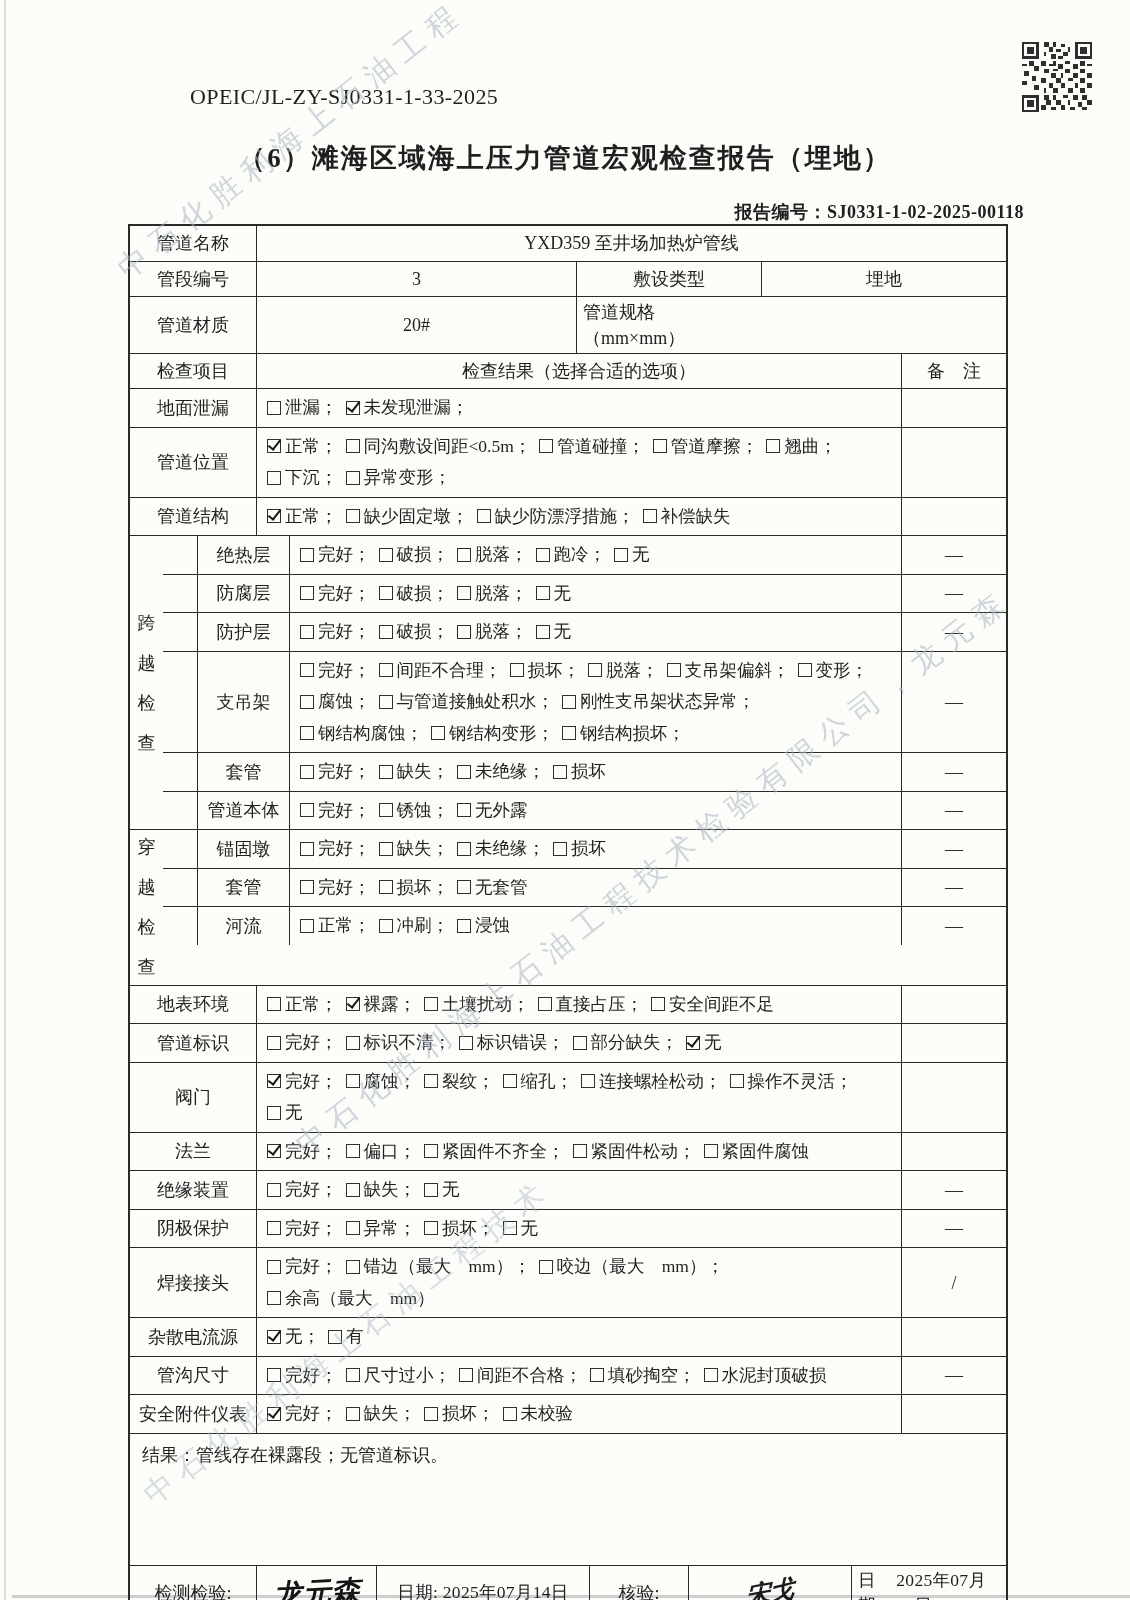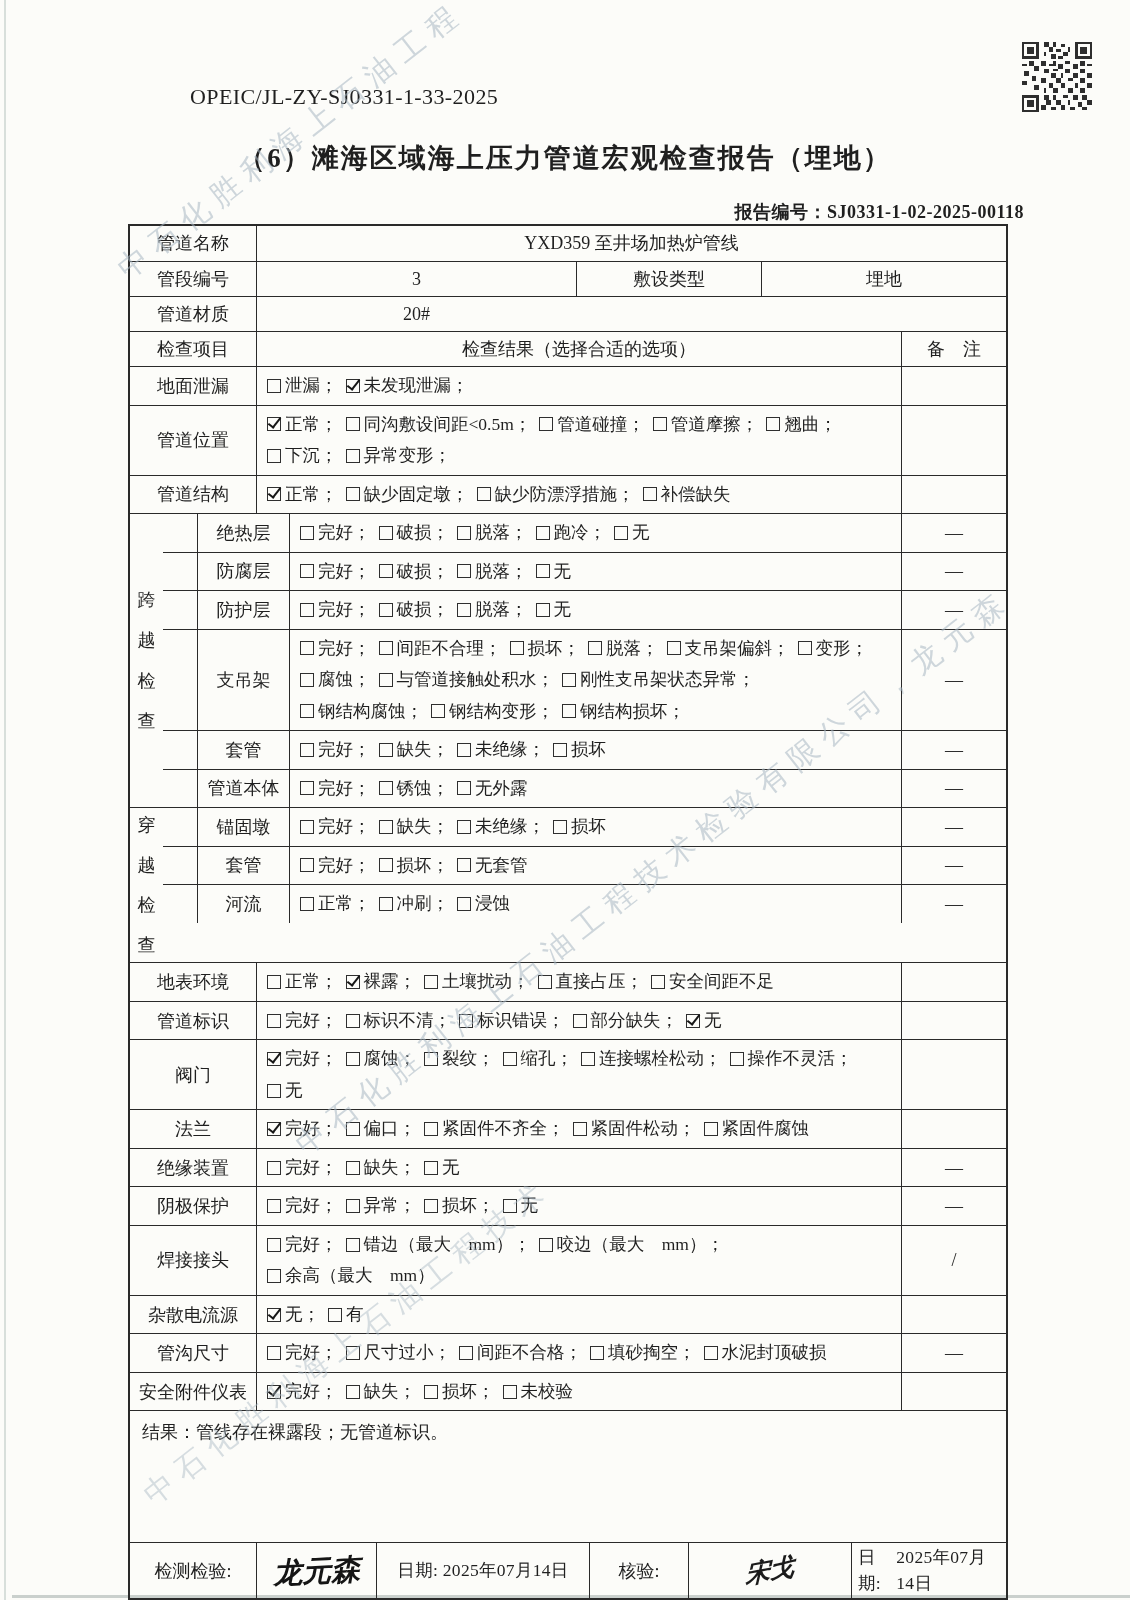--- a/index.html
+++ b/index.html
@@ -177,20 +177,21 @@
       <div class="trow">
         <div class="tc lab">管段编号</div>
         <div class="tc w320">3</div>
         <div class="tc w185">敷设类型</div>
         <div class="tc flex1">埋地</div>
       </div>
 
       <div class="trow">
         <div class="tc lab">管道材质</div>
         <div class="tc w320">20#</div>
+        <div class="tc w185">管道规格（mm×mm）</div>
       </div>
 
       <div class="trow">
         <div class="tc lab">检查项目</div>
         <div class="tc flex1">检查结果（选择合适的选项）</div>
         <div class="tc rem">备　注</div>
       </div>
 
       <div id="sections">
           <div class="trow">

